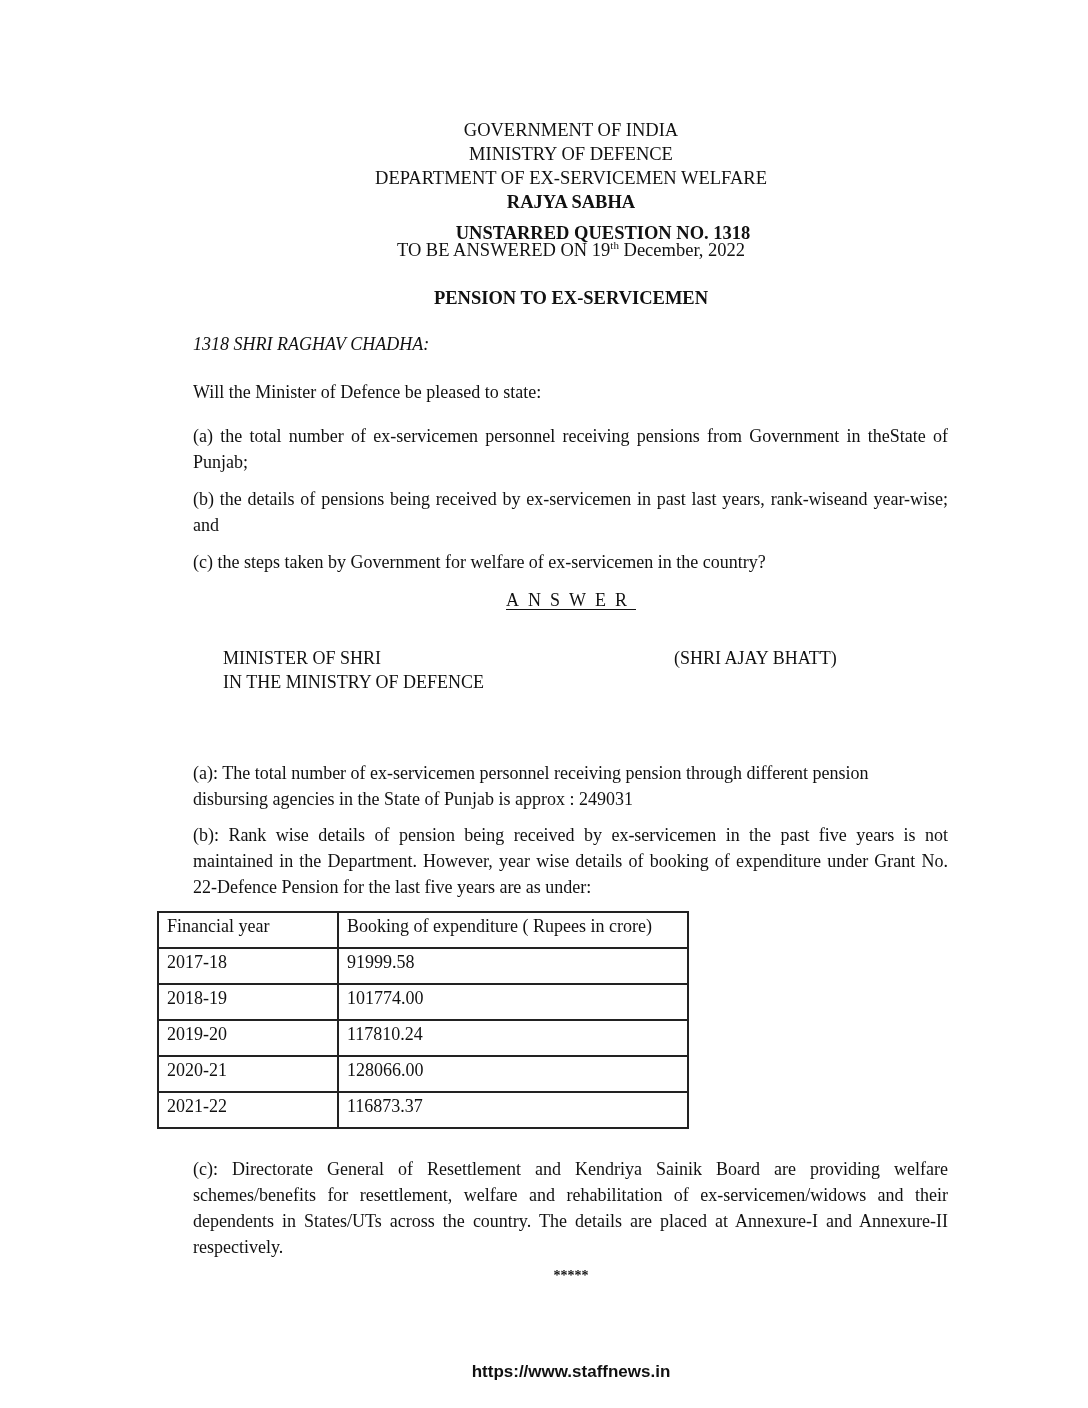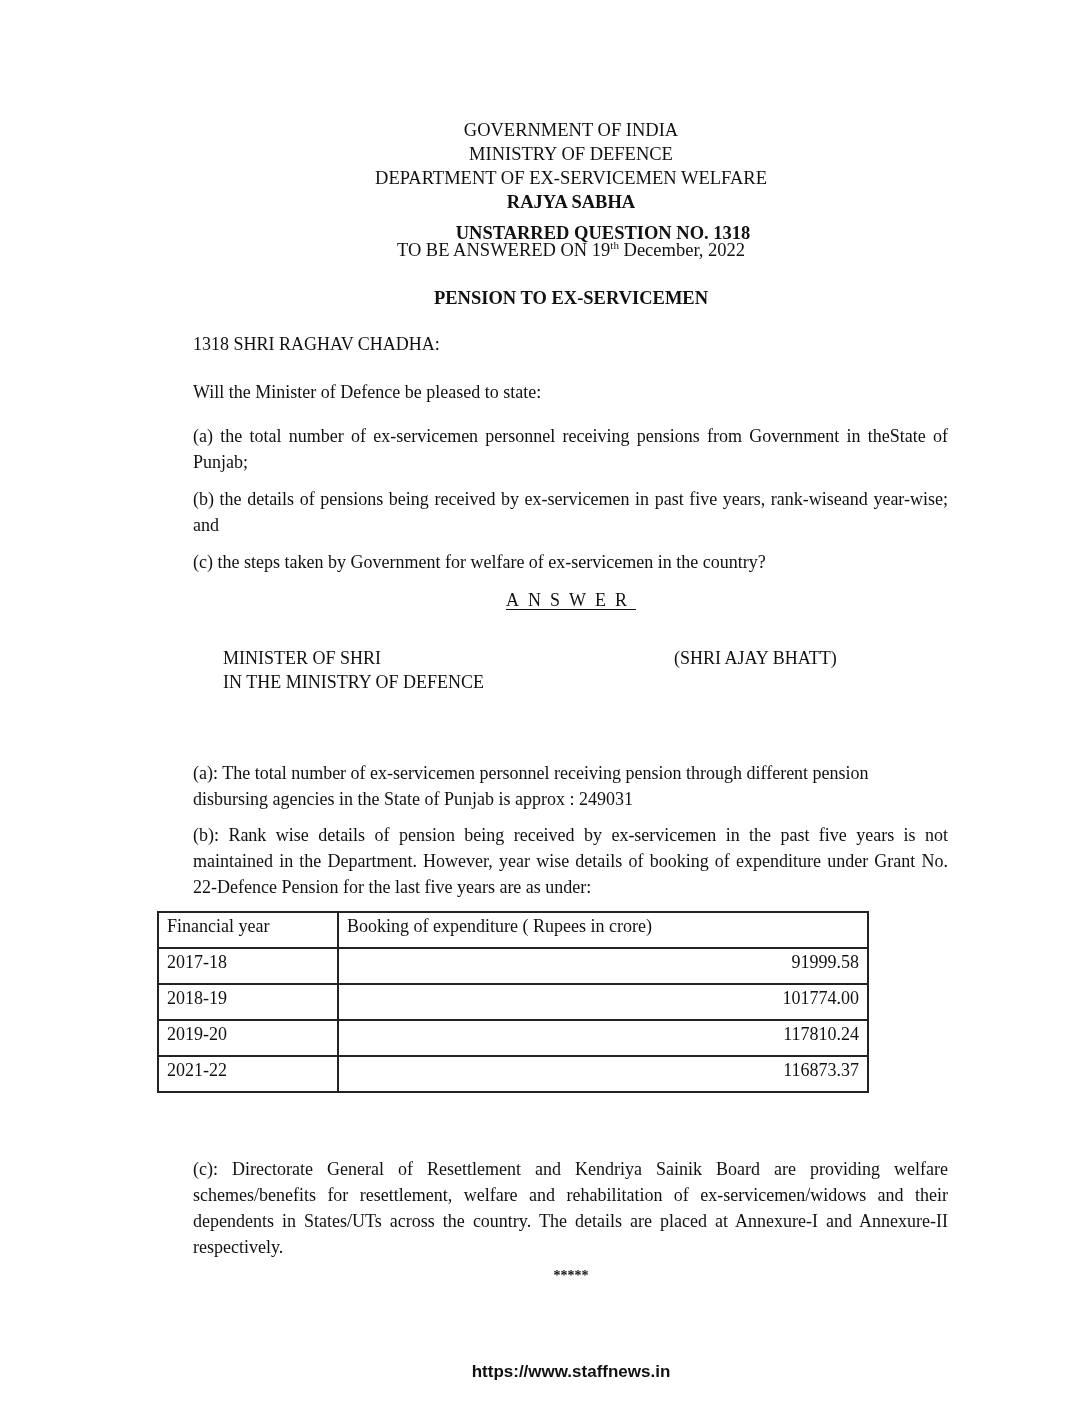--- a/index.html
+++ b/index.html
@@ -10,47 +10,47 @@
   }
   .abs { position: absolute; padding-left: 27px; }
   .center { left: 0; width: 1088px; text-align: center; }
   .hdr { line-height: 24px; font-size: 18.5px; }
   .bold { font-weight: bold; }
   .txt { left: 166px; width: 755px; line-height: 26px; }
   .just { text-align: justify; text-align-last: left; }
   sup { font-size: 11px; vertical-align: 7px; line-height: 0; }
   .answer { letter-spacing: 9px; text-decoration: underline; text-underline-offset: 3px; }
   table.exp {
-    position: absolute; left: 157px; top: 911px; width: 712px;
+    position: absolute; left: 157px; top: 911px; width: 532px;
     border-collapse: collapse; font-size: 18px;
   }
   table.exp td {
     border: 2px solid #222; height: 34px; padding: 0 8px; vertical-align: top; line-height: 26px;
   }
   table.exp td.c1 { width: 162px; }
-  table.exp td.num { text-align: right; }
+  table.exp td.num { }
   .footer {
     font-family: "Liberation Sans", "DejaVu Sans", sans-serif; font-weight: bold; font-size: 17px;
   }
 </style>
 </head>
 <body>
 
 <div class="abs center hdr" style="top:118px;">GOVERNMENT OF INDIA</div>
 <div class="abs center hdr" style="top:142px;">MINISTRY OF DEFENCE</div>
 <div class="abs center hdr" style="top:166px;">DEPARTMENT OF EX-SERVICEMEN WELFARE</div>
 <div class="abs center hdr bold" style="top:190px;">RAJYA SABHA</div>
 <div class="abs center hdr bold" style="top:221px;margin-left:32px;">UNSTARRED QUESTION NO. 1318</div>
 <div class="abs center hdr" style="top:238px;"><span>TO BE ANSWERED ON 19</span><sup>th</sup><span> December, 2022</span></div>
 <div class="abs center hdr bold" style="top:286px;">PENSION TO EX-SERVICEMEN</div>
 
-<div class="abs txt" style="top:331px;">1318 SHRI RAGHAV CHADHA:</div>
+<div class="abs txt" style="top:331px;font-style:italic;">1318 SHRI RAGHAV CHADHA:</div>
 <div class="abs txt" style="top:379px;">Will the Minister of Defence be pleased to state:</div>
 <div class="abs txt just" style="top:423px;">(a)  the total number of ex-servicemen personnel receiving pensions from Government in theState of Punjab;</div>
-<div class="abs txt just" style="top:486px;">(b)  the details of pensions being received by ex-servicemen in past five years, rank-wiseand year-wise; and</div>
+<div class="abs txt just" style="top:486px;">(b)  the details of pensions being received by ex-servicemen in past last years, rank-wiseand year-wise; and</div>
 <div class="abs txt" style="top:549px;">(c)  the steps taken by Government for welfare of ex-servicemen in the country?</div>
 
 <div class="abs center" style="top:588px; font-size:18px; line-height:24px;">
   <span class="answer">ANSWER</span>
 </div>
 
 <div class="abs" style="left:196px; top:645px; line-height:26px;">MINISTER OF SHRI</div>
 <div class="abs" style="left:196px; top:669px; line-height:26px;">IN THE MINISTRY OF DEFENCE</div>
 <div class="abs" style="left:647px; top:645px; line-height:26px;">(SHRI AJAY BHATT)</div>
 
@@ -69,20 +69,24 @@
   </tr>
   <tr>
     <td class="c1">2018-19</td>
     <td class="num">101774.00</td>
   </tr>
   <tr>
     <td class="c1">2019-20</td>
     <td class="num">117810.24</td>
   </tr>
   <tr>
+    <td class="c1">2020-21</td>
+    <td class="num">128066.00</td>
+  </tr>
+  <tr>
     <td class="c1">2021-22</td>
     <td class="num">116873.37</td>
   </tr>
 </tbody>
   </table>
 
 <div class="abs txt just" style="top:1156px;">(c):  Directorate General of Resettlement and Kendriya Sainik Board are providing welfare schemes/benefits for resettlement, welfare and rehabilitation of ex-servicemen/widows and their dependents in States/UTs across the country. The details are placed at Annexure-I and Annexure-II respectively.</div>
 <div class="abs center" style="top:1268px; font-size:14px; font-weight:bold;">*****</div>
 
 <div class="abs center footer" style="top:1362px;">https://www.staffnews.in</div>

